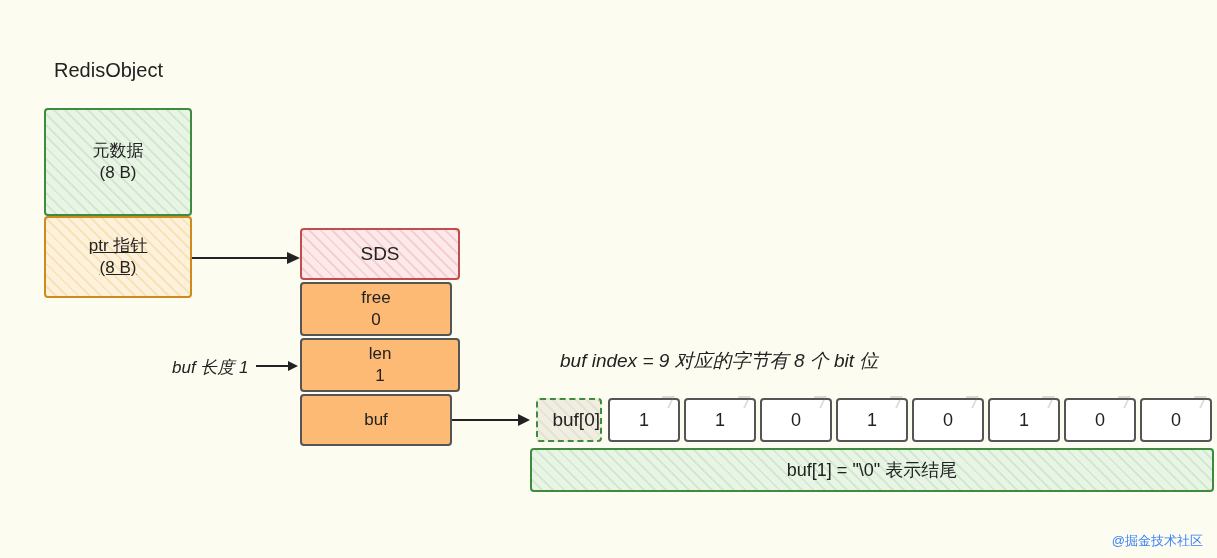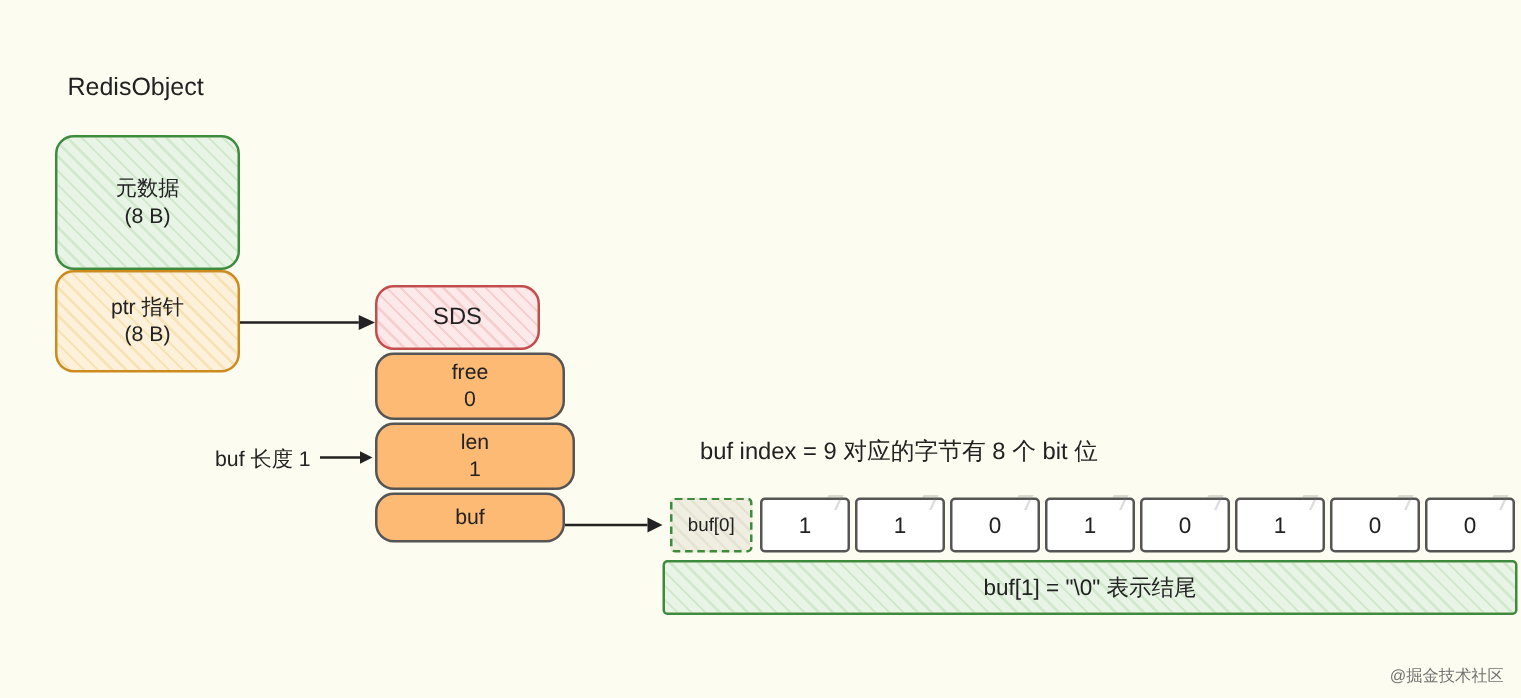--- a/index.html
+++ b/index.html
@@ -10,21 +10,21 @@
     height: 558px;
     background: #fdfcf0;
     font-family: "Comic Sans MS", "Segoe UI", sans-serif;
     color: #222;
     position: relative;
     overflow: hidden;
   }
   .abs { position: absolute; }
   .box {
     border: 2px solid #333;
-    border-radius: 15px;
+    border-radius: 4px;
     display: flex;
     flex-direction: column;
     align-items: center;
     justify-content: center;
     text-align: center;
     line-height: 1.3;
     font-size: 17px;
   }
   .hatch-green {
     background: repeating-linear-gradient(45deg, #e8f4e6 0 6px, #d3e9cd 6px 8px);
@@ -71,81 +71,81 @@
   .bits-row { display: flex; gap: 4px; }
   .footer-bar {
     background: repeating-linear-gradient(45deg, #e8f4e6 0 6px, #d3e9cd 6px 8px);
     border: 2px solid #3e8b3e;
     border-radius: 4px;
     display: flex;
     align-items: center;
     justify-content: center;
     font-size: 18px;
   }
-  .label { font-size: 17px; }
+  .label { font-size: 17px; font-style: italic; }
   .title { font-size: 20px; }
   .watermark {
     position: absolute;
     right: 14px;
     bottom: 8px;
     font-size: 13px;
-    color: #737373;
+    color: #3b82f6;
     font-family: sans-serif;
   }
   svg.arrow { position: absolute; overflow: visible; }
 </style>
 </head>
 <body>
 
 <div class="abs title" style="left:54px; top:30px;margin-top:29px;">RedisObject</div>
 
 <div class="abs box hatch-green" style="left:44px; top:108px; width:148px; height:108px;">
   <div>元数据</div>
   <div>(8 B)</div>
 </div>
 
-<div class="abs box hatch-orange" style="left:44px; top:216px; width:148px; height:82px;">
+<div class="abs box hatch-orange" style="left:44px; top:216px; width:148px; height:82px;text-decoration:underline;">
   <div>ptr 指针</div>
   <div>(8 B)</div>
 </div>
 
 <svg class="arrow" style="left:192px; top:248px; width:110px; height:20px;">
   <line x1="0" y1="10" x2="95" y2="10" stroke="#222" stroke-width="2"></line>
   <polygon points="95,4 108,10 95,16" fill="#222"></polygon>
 </svg>
 
-<div class="abs box sds-head" style="left:300px; top:228px; width:132px; height:52px; font-size:19px;">
+<div class="abs box sds-head" style="left:300px; top:228px; width:160px; height:52px; font-size:19px;">
   <div>SDS</div>
 </div>
 <div class="abs box sds-cell" style="left:300px; top:282px; width:152px; height:54px;">
   <div>free</div>
   <div>0</div>
 </div>
 <div class="abs box sds-cell" style="left:300px; top:338px; width:160px; height:54px;">
   <div>len</div>
   <div>1</div>
 </div>
-<div class="abs box sds-cell" style="left:300px; top:394px; width:152px; height:40px;">
+<div class="abs box sds-cell" style="left:300px; top:394px; width:152px; height:52px;">
   <div>buf</div>
 </div>
 
 <div class="abs label" style="left:172px; top:356px;">buf 长度 1</div>
 <svg class="arrow" style="left:256px; top:358px; width:44px; height:16px;">
   <line x1="0" y1="8" x2="32" y2="8" stroke="#222" stroke-width="2"></line>
   <polygon points="32,3 42,8 32,13" fill="#222"></polygon>
 </svg>
 
 <svg class="arrow" style="left:452px; top:410px; width:80px; height:20px;">
   <line x1="0" y1="10" x2="66" y2="10" stroke="#222" stroke-width="2"></line>
   <polygon points="66,4 78,10 66,16" fill="#222"></polygon>
 </svg>
 
 <div class="abs label" style="left:560px; top:348px; font-size:19px;">buf index =  9 对应的字节有 8 个 bit 位</div>
 
-<div class="abs buf0" style="left:536px; top:398px; width:66px; height:44px; display:flex; align-items:center; justify-content:center; font-size:15px; border-radius:4px;">
+<div class="abs buf0" style="left:536px; top:398px; width:66px; height:44px; display:flex; align-items:center; justify-content:flex-end; font-size:19px; border-radius:4px;">
   <span>buf[0]</span>
 </div>
 
 <div class="abs bits-row" style="left:608px; top:398px;">
   <div class="bit">1</div>
   <div class="bit">1</div>
   <div class="bit">0</div>
   <div class="bit">1</div>
   <div class="bit">0</div>
   <div class="bit">1</div>

